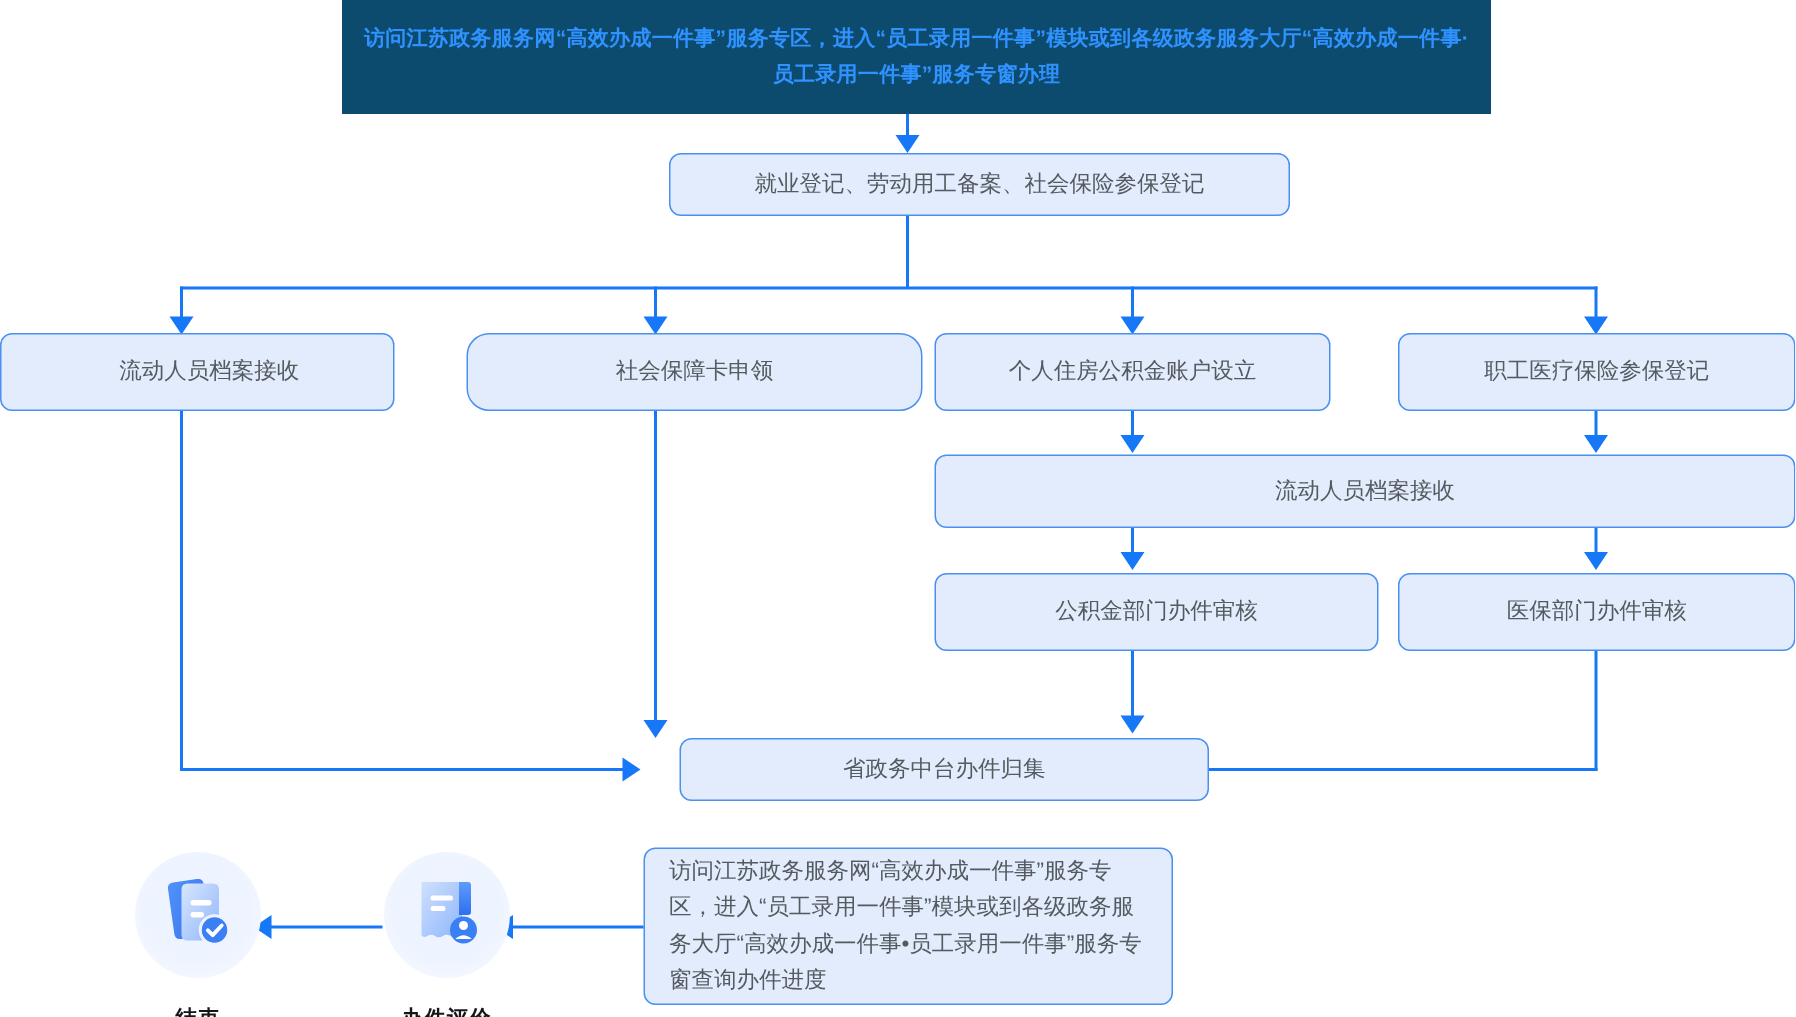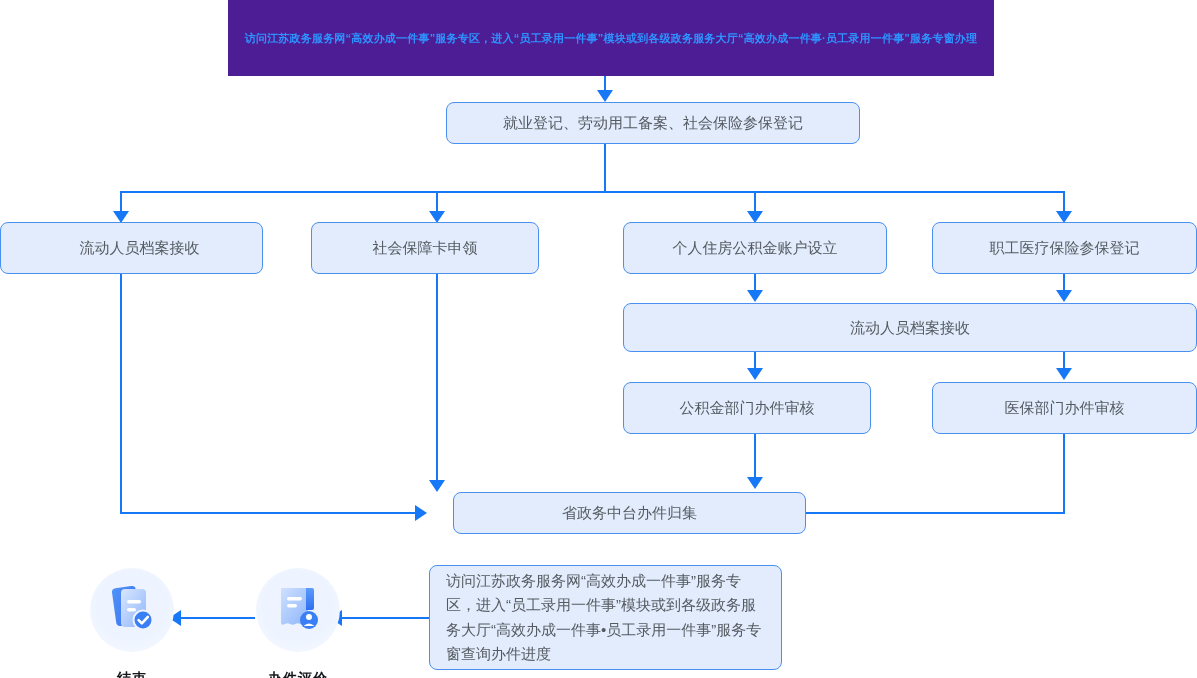--- a/index.html
+++ b/index.html
@@ -36,23 +36,23 @@
   .node.wrap {
     white-space: normal;
     text-align: left;
     justify-content: flex-start;
     padding: 10px 16px;
     line-height: 1.62;
   }
   .header-node {
     position: absolute;
     box-sizing: border-box;
-    background: #4c1d95;
+    background: #0c4a6e;
     color: #2f92ff;
-    font-size: 11px;
+    font-size: 14px;
     font-weight: bold;
     line-height: 1.7;
     display: flex;
     align-items: center;
     justify-content: center;
     text-align: center;
     padding: 6px 14px;
     letter-spacing: 0.2px;
   }
   .ln {
@@ -132,21 +132,21 @@
   <div class="ln v" style="left:754px; top:191px; height:25px;"></div>
   <div class="arrow down" style="left:747px; top:211px;"></div>
 
   <div class="ln v" style="left:1063px; top:191px; height:25px;"></div>
   <div class="arrow down" style="left:1056px; top:211px;"></div>
 
   <div class="node" style="left:0px; top:222px; width:263px; height:52px;padding-left:26px;">
     <span>流动人员档案接收</span>
   </div>
 
-  <div class="node" style="left:311px; top:222px; width:228px; height:52px;">
+  <div class="node" style="left:311px; top:222px; width:304px; height:52px;border-radius:15px;">
     <span>社会保障卡申领</span>
   </div>
 
   <div class="node" style="left:623px; top:222px; width:264px; height:52px;">
     <span>个人住房公积金账户设立</span>
   </div>
 
   <div class="node" style="left:932px; top:222px; width:265px; height:52px;">
     <span>职工医疗保险参保登记</span>
   </div>
@@ -167,21 +167,21 @@
   <div class="node" style="left:623px; top:303px; width:574px; height:49px;">
     <span>流动人员档案接收</span>
   </div>
 
   <div class="ln v" style="left:754px; top:352px; height:17px;"></div>
   <div class="arrow down" style="left:747px; top:368px;"></div>
 
   <div class="ln v" style="left:1063px; top:352px; height:17px;"></div>
   <div class="arrow down" style="left:1056px; top:368px;"></div>
 
-  <div class="node" style="left:623px; top:382px; width:248px; height:52px;">
+  <div class="node" style="left:623px; top:382px; width:296px; height:52px;">
     <span>公积金部门办件审核</span>
   </div>
 
   <div class="node" style="left:932px; top:382px; width:265px; height:52px;text-align:center;">
     <span>医保部门办件审核</span>
   </div>
 
   <div class="ln v" style="left:754px; top:434px; height:45px;"></div>
   <div class="arrow down" style="left:747px; top:477px;"></div>
 

